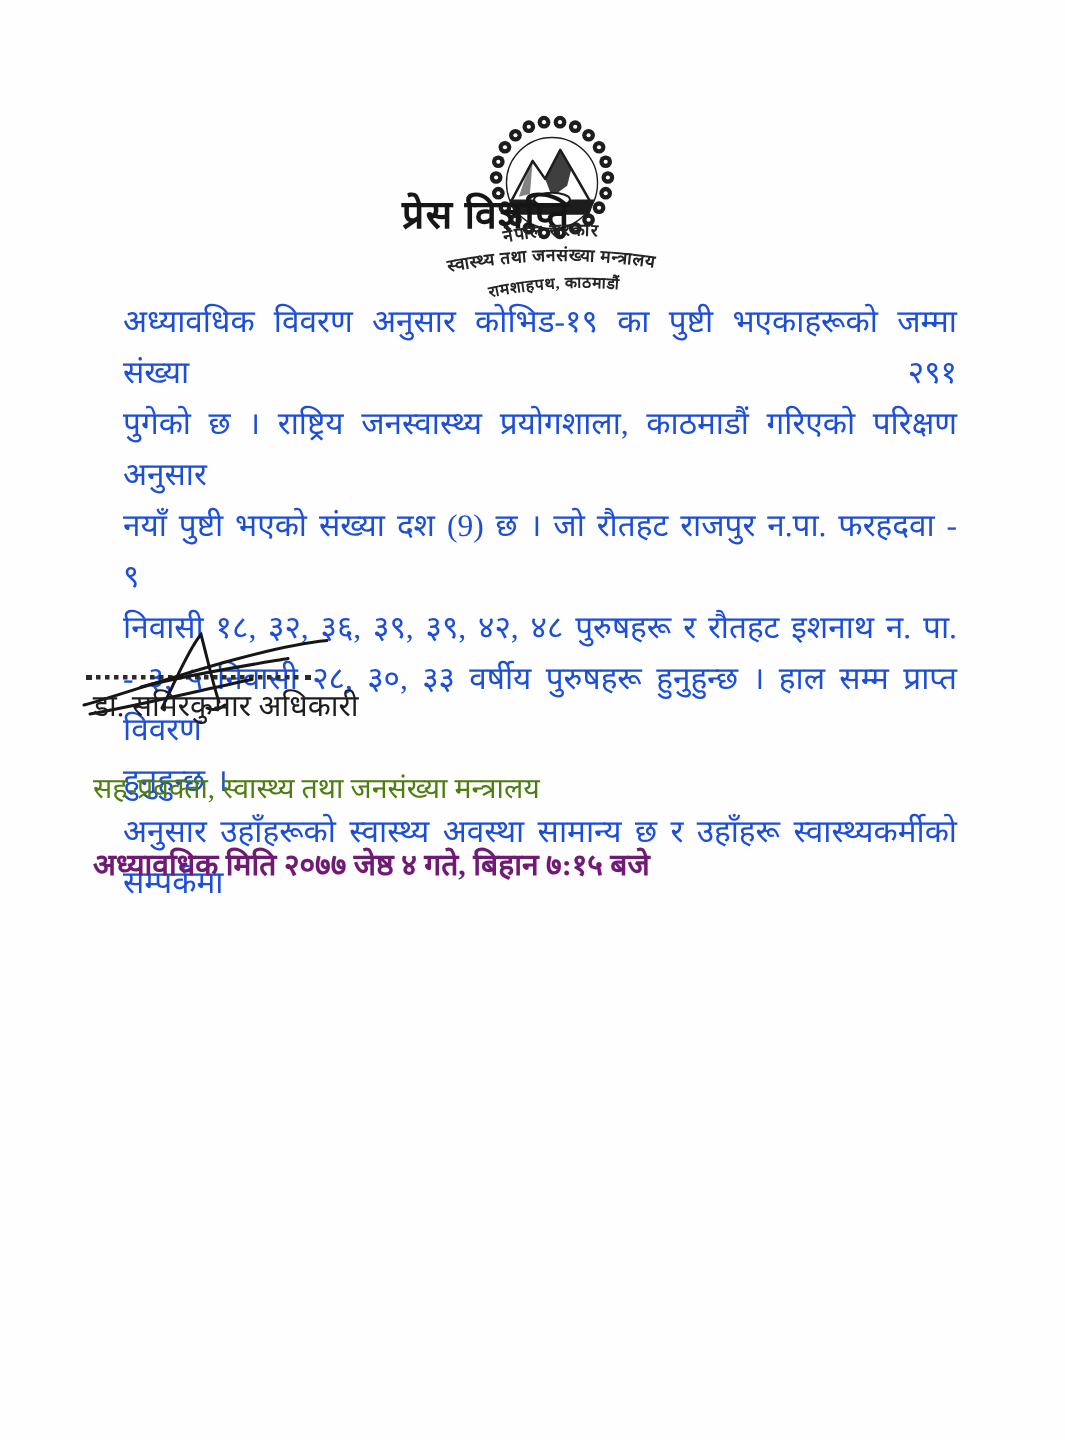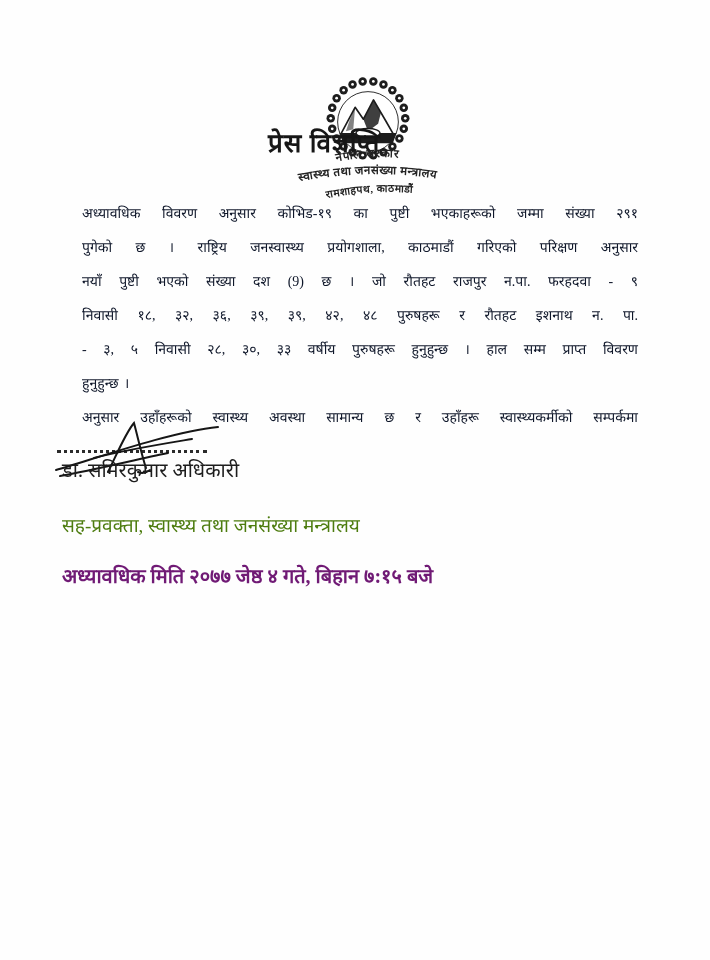--- a/index.html
+++ b/index.html
@@ -33,23 +33,23 @@
   .arc-gov  { font-size: 11.5px; letter-spacing: 1px; }
   .arc-min  { font-size: 11.5px; letter-spacing: .5px; }
   .arc-addr { font-size: 10.5px; letter-spacing: .5px; }
 
   
   .body-text {
     position: absolute;
     left: 82px;
     top: 197px;
     width: 556px;
-    font-size: 14px;
+    font-size: 21px;
     line-height: 34px;
-    color: #0f172a;
+    color: #1d4ed8;
   }
   .body-line {
     text-align: justify;
     text-align-last: justify;
     white-space: normal;
     word-spacing: 2px;
   }
   .body-line.last { text-align-last: left; }
 
   

